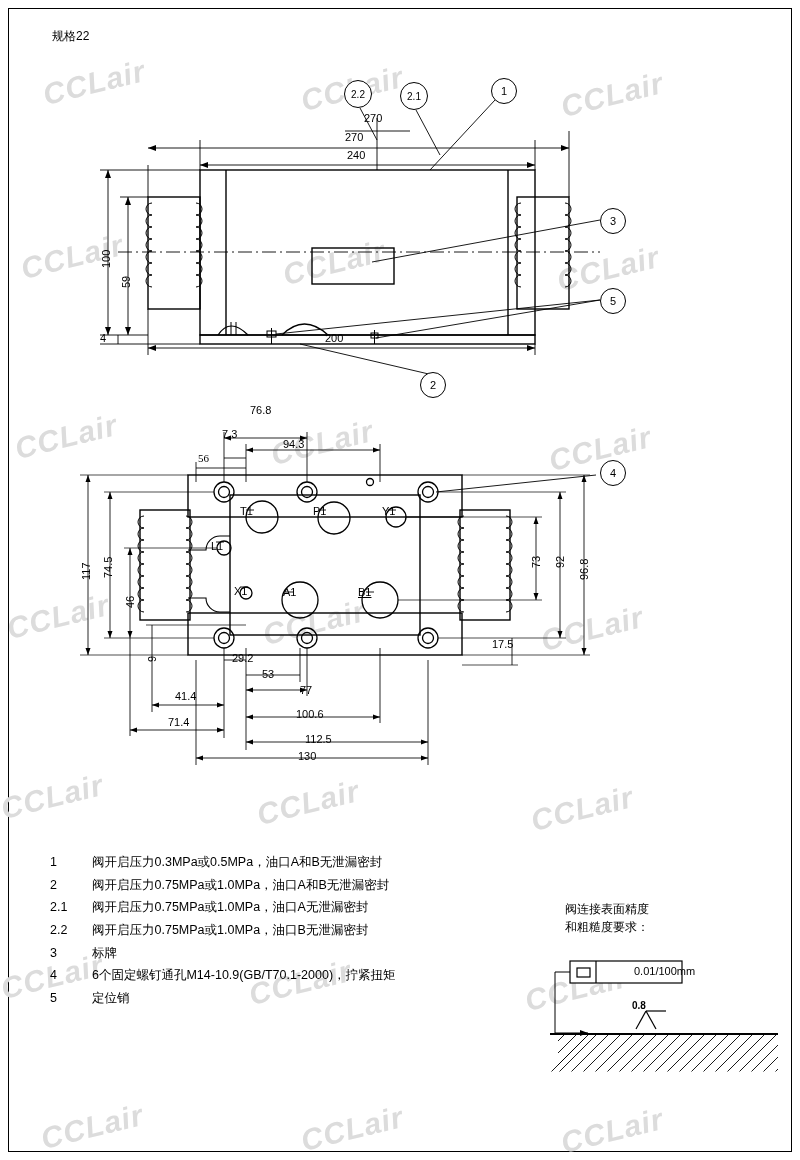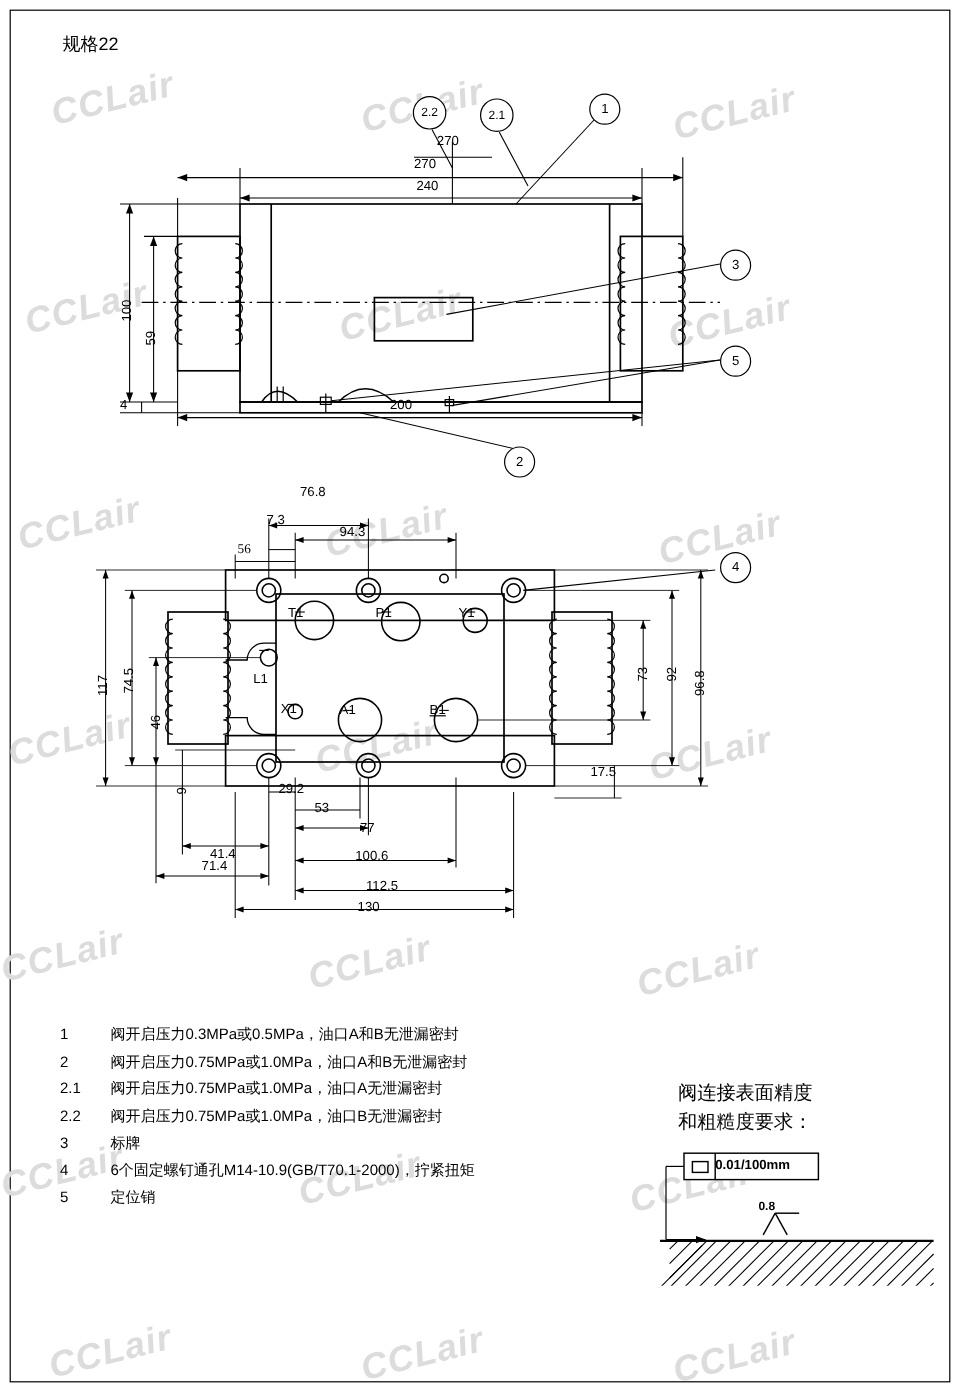--- a/index.html
+++ b/index.html
@@ -8,26 +8,26 @@
   #frame{position:absolute;left:8px;top:8px;width:784px;height:1144px;border:1.5px solid #000;box-sizing:border-box;}
   .lbl{position:absolute;font-size:11px;color:#000;white-space:nowrap;}
   .lbl.sm{font-size:10px;}
   .lbl.vert{transform:rotate(-90deg);transform-origin:left top;}
   .circ{position:absolute;border:1px solid #000;border-radius:50%;box-sizing:border-box;
         display:flex;align-items:center;justify-content:center;font-size:11px;background:#fff;}
   .balloon{position:absolute;border:1px solid #000;border-radius:50%;box-sizing:border-box;
         display:flex;align-items:center;justify-content:center;font-size:10px;background:#fff;}
   .wm{position:absolute;font-size:30px;font-weight:bold;color:#dcdcdc;font-style:italic;
       transform:rotate(-14deg);letter-spacing:1px;pointer-events:none;user-select:none;}
-  .title{position:absolute;left:52px;top:28px;font-size:15px;}
+  .title{position:absolute;left:52px;top:28px;font-size:12px;}
   .legend{position:absolute;left:50px;top:855px;width:520px;font-size:12.5px;}
   .legend .row{display:flex;margin-bottom:7px;line-height:1.25;}
   .legend .num{width:42px;flex:0 0 42px;}
   .legend .txt{flex:1;}
-  .note{position:absolute;right:60px;top:900px;width:175px;font-size:16px;line-height:1.5;}
+  .note{position:absolute;right:60px;top:900px;width:175px;font-size:12px;line-height:1.5;}
   svg{position:absolute;left:0;top:0;overflow:visible;}
 </style>
 </head>
 <body>
 
 <div id="page">
   <div id="frame"></div>
 
   <div class="wm" style="left:42px;  top:66px;">CCLair</div>
   <div class="wm" style="left:300px; top:72px;">CCLair</div>
@@ -313,35 +313,35 @@
   <div class="lbl" style="left:198px;top:452px;font-family:Liberation Serif, serif;">56</div>
 
   <div class="lbl vert" style="left:80px;top:580px;">117</div>
   <div class="lbl vert" style="left:102px;top:578px;">74.5</div>
   <div class="lbl vert" style="left:124px;top:608px;">46</div>
   <div class="lbl vert" style="left:146px;top:662px;">9</div>
 
   <div class="lbl" style="left:232px;top:652px;">29.2</div>
   <div class="lbl" style="left:262px;top:668px;">53</div>
   <div class="lbl" style="left:300px;top:684px;">77</div>
-  <div class="lbl" style="left:175px;top:706px;text-align:right;">41.4</div>
+  <div class="lbl" style="left:175px;top:690px;text-align:right;">41.4</div>
   <div class="lbl" style="left:296px;top:708px;">100.6</div>
   <div class="lbl" style="left:168px;top:716px;">71.4</div>
   <div class="lbl" style="left:305px;top:733px;">112.5</div>
   <div class="lbl" style="left:298px;top:750px;">130</div>
 
   <div class="lbl" style="left:492px;top:638px;">17.5</div>
   <div class="lbl vert" style="left:530px;top:568px;">73</div>
   <div class="lbl vert" style="left:554px;top:568px;">92</div>
   <div class="lbl vert" style="left:578px;top:580px;">96.8</div>
 
   <div class="lbl" style="left:240px;top:505px;">T1</div>
   <div class="lbl" style="left:313px;top:505px;">P1</div>
   <div class="lbl" style="left:382px;top:505px;">Y1</div>
-  <div class="lbl" style="left:211px;top:540px;margin-top:20px;">L1</div>
+  <div class="lbl" style="left:211px;top:540px;">L1</div>
   <div class="lbl" style="left:234px;top:585px;">X1</div>
   <div class="lbl" style="left:283px;top:586px;">A1</div>
   <div class="lbl" style="left:358px;top:586px;text-decoration:underline;">B1</div>
 
   <div class="legend">
     <div class="row">
       <div class="num">1</div>
       <div class="txt">阀开启压力0.3MPa或0.5MPa，油口A和B无泄漏密封</div>
     </div>
     <div class="row">
@@ -413,16 +413,16 @@
       <line x1="200" y1="118" x2="228" y2="90"></line>
       <line x1="8" y1="110" x2="39" y2="79"></line>
       <line x1="8" y1="98" x2="27" y2="79"></line>
       <line x1="8" y1="86" x2="15" y2="79"></line>
       <line x1="0" y1="118" x2="35" y2="83"></line>
       <line x1="212" y1="118" x2="228" y2="102"></line>
       <line x1="224" y1="118" x2="228" y2="114"></line>
     </g>
     <line x1="0" y1="118" x2="228" y2="118" stroke="#fff" stroke-width="3"></line>
   </svg>
-  <div class="lbl" style="left:596px;top:965px;font-size:11px;font-weight:bold;">0.01/100mm</div>
+  <div class="lbl" style="left:634px;top:965px;font-size:11px;">0.01/100mm</div>
   <div class="lbl sm" style="left:632px;top:1000px;font-weight:bold;">0.8</div>
 
 </div>
 
 </body></html>

